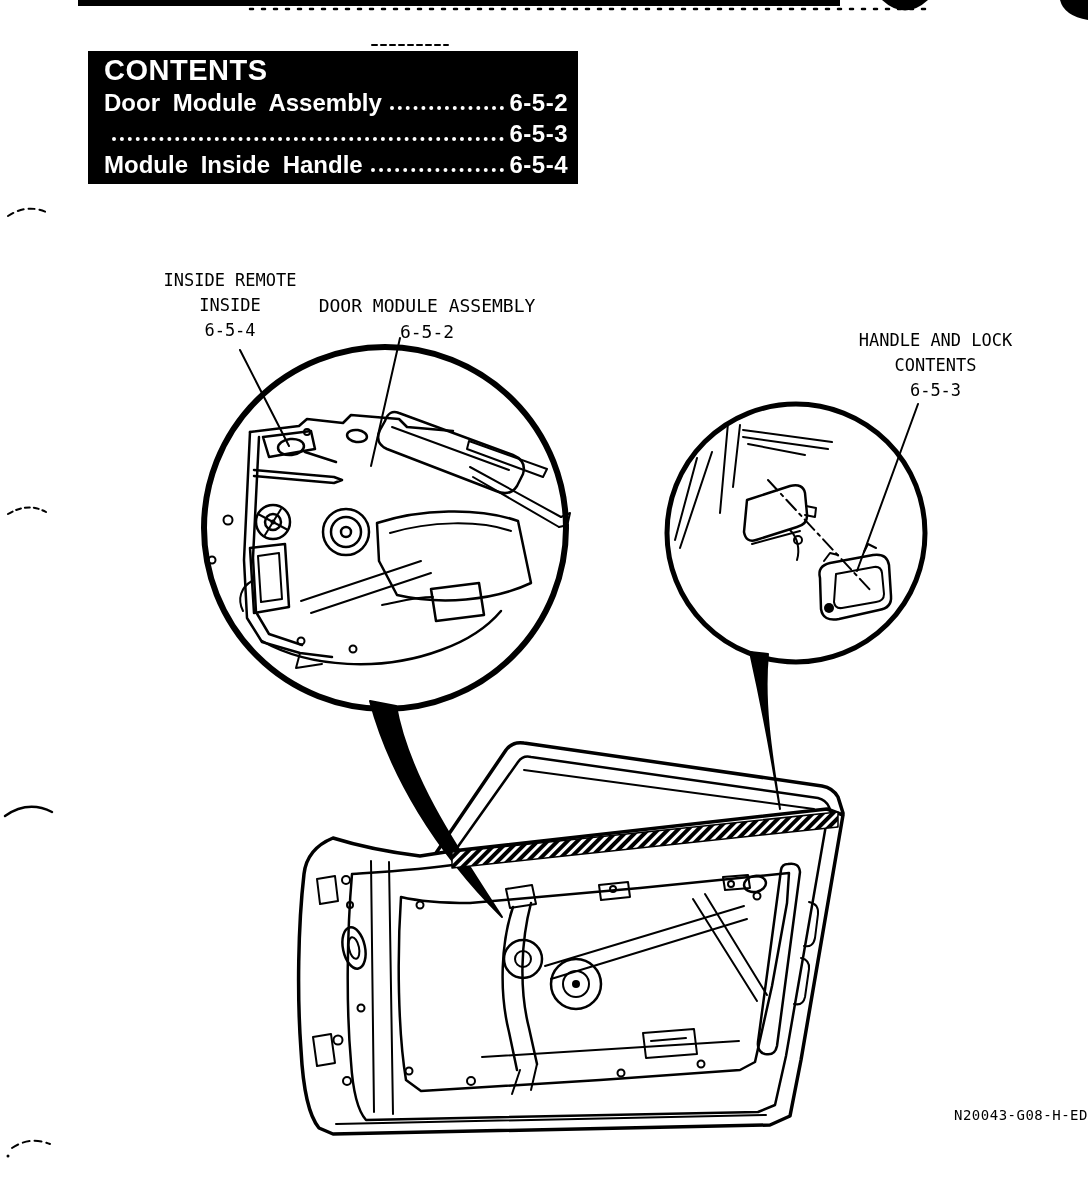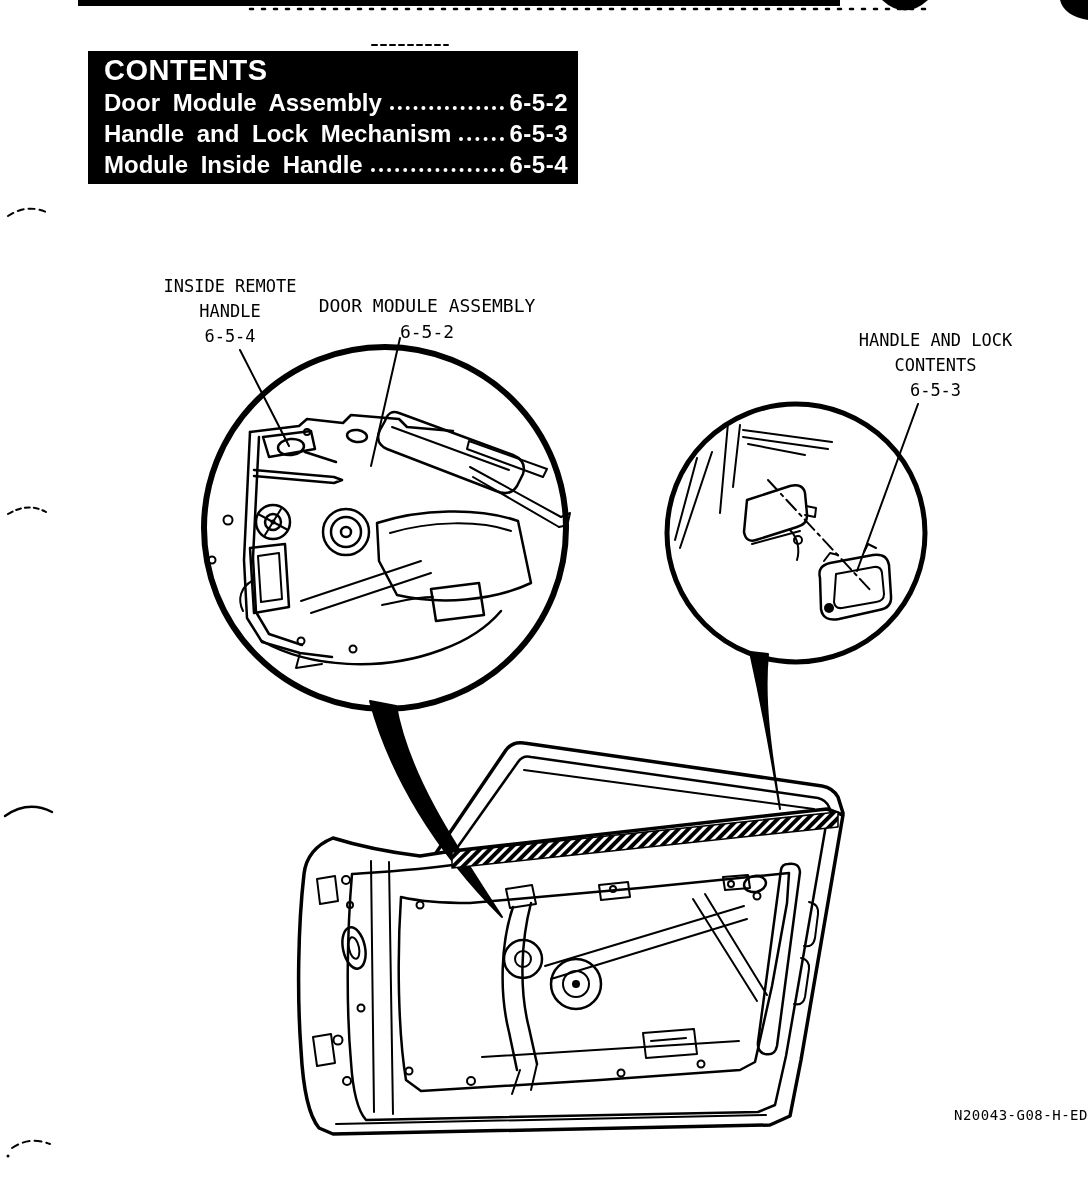--- a/index.html
+++ b/index.html
@@ -213,34 +213,33 @@
   </svg>
 
   <div class="contents-box">
     <div class="contents-title">CONTENTS</div>
     <div class="toc-row">
       <span>Door Module Assembly</span>
       <span class="toc-leader"></span>
       <span class="toc-page">6-5-2</span>
     </div>
     <div class="toc-row">
-      <span>Handle and Lock Mechanism</span>
       <span class="toc-leader"></span>
       <span class="toc-page">6-5-3</span>
     </div>
     <div class="toc-row">
       <span>Module Inside Handle</span>
       <span class="toc-leader"></span>
       <span class="toc-page">6-5-4</span>
     </div>
   </div>
 
-  <div id="label-irh" class="callout-label" style="left:150px; top:274px; width:160px;">
+  <div id="label-irh" class="callout-label" style="left:150px; top:268px; width:160px;">
     <div>INSIDE REMOTE</div>
-    <div>HANDLE</div>
+    <div>INSIDE</div>
     <div>6-5-4</div>
   </div>
 
   <div id="label-dma" class="callout-label" style="left:312px; top:293px; width:230px;">
     <div>DOOR MODULE ASSEMBLY</div>
     <div>6-5-2</div>
   </div>
 
   <div id="label-hlm" class="callout-label" style="left:843px; top:328px; width:185px;">
     <div>HANDLE AND LOCK</div>

